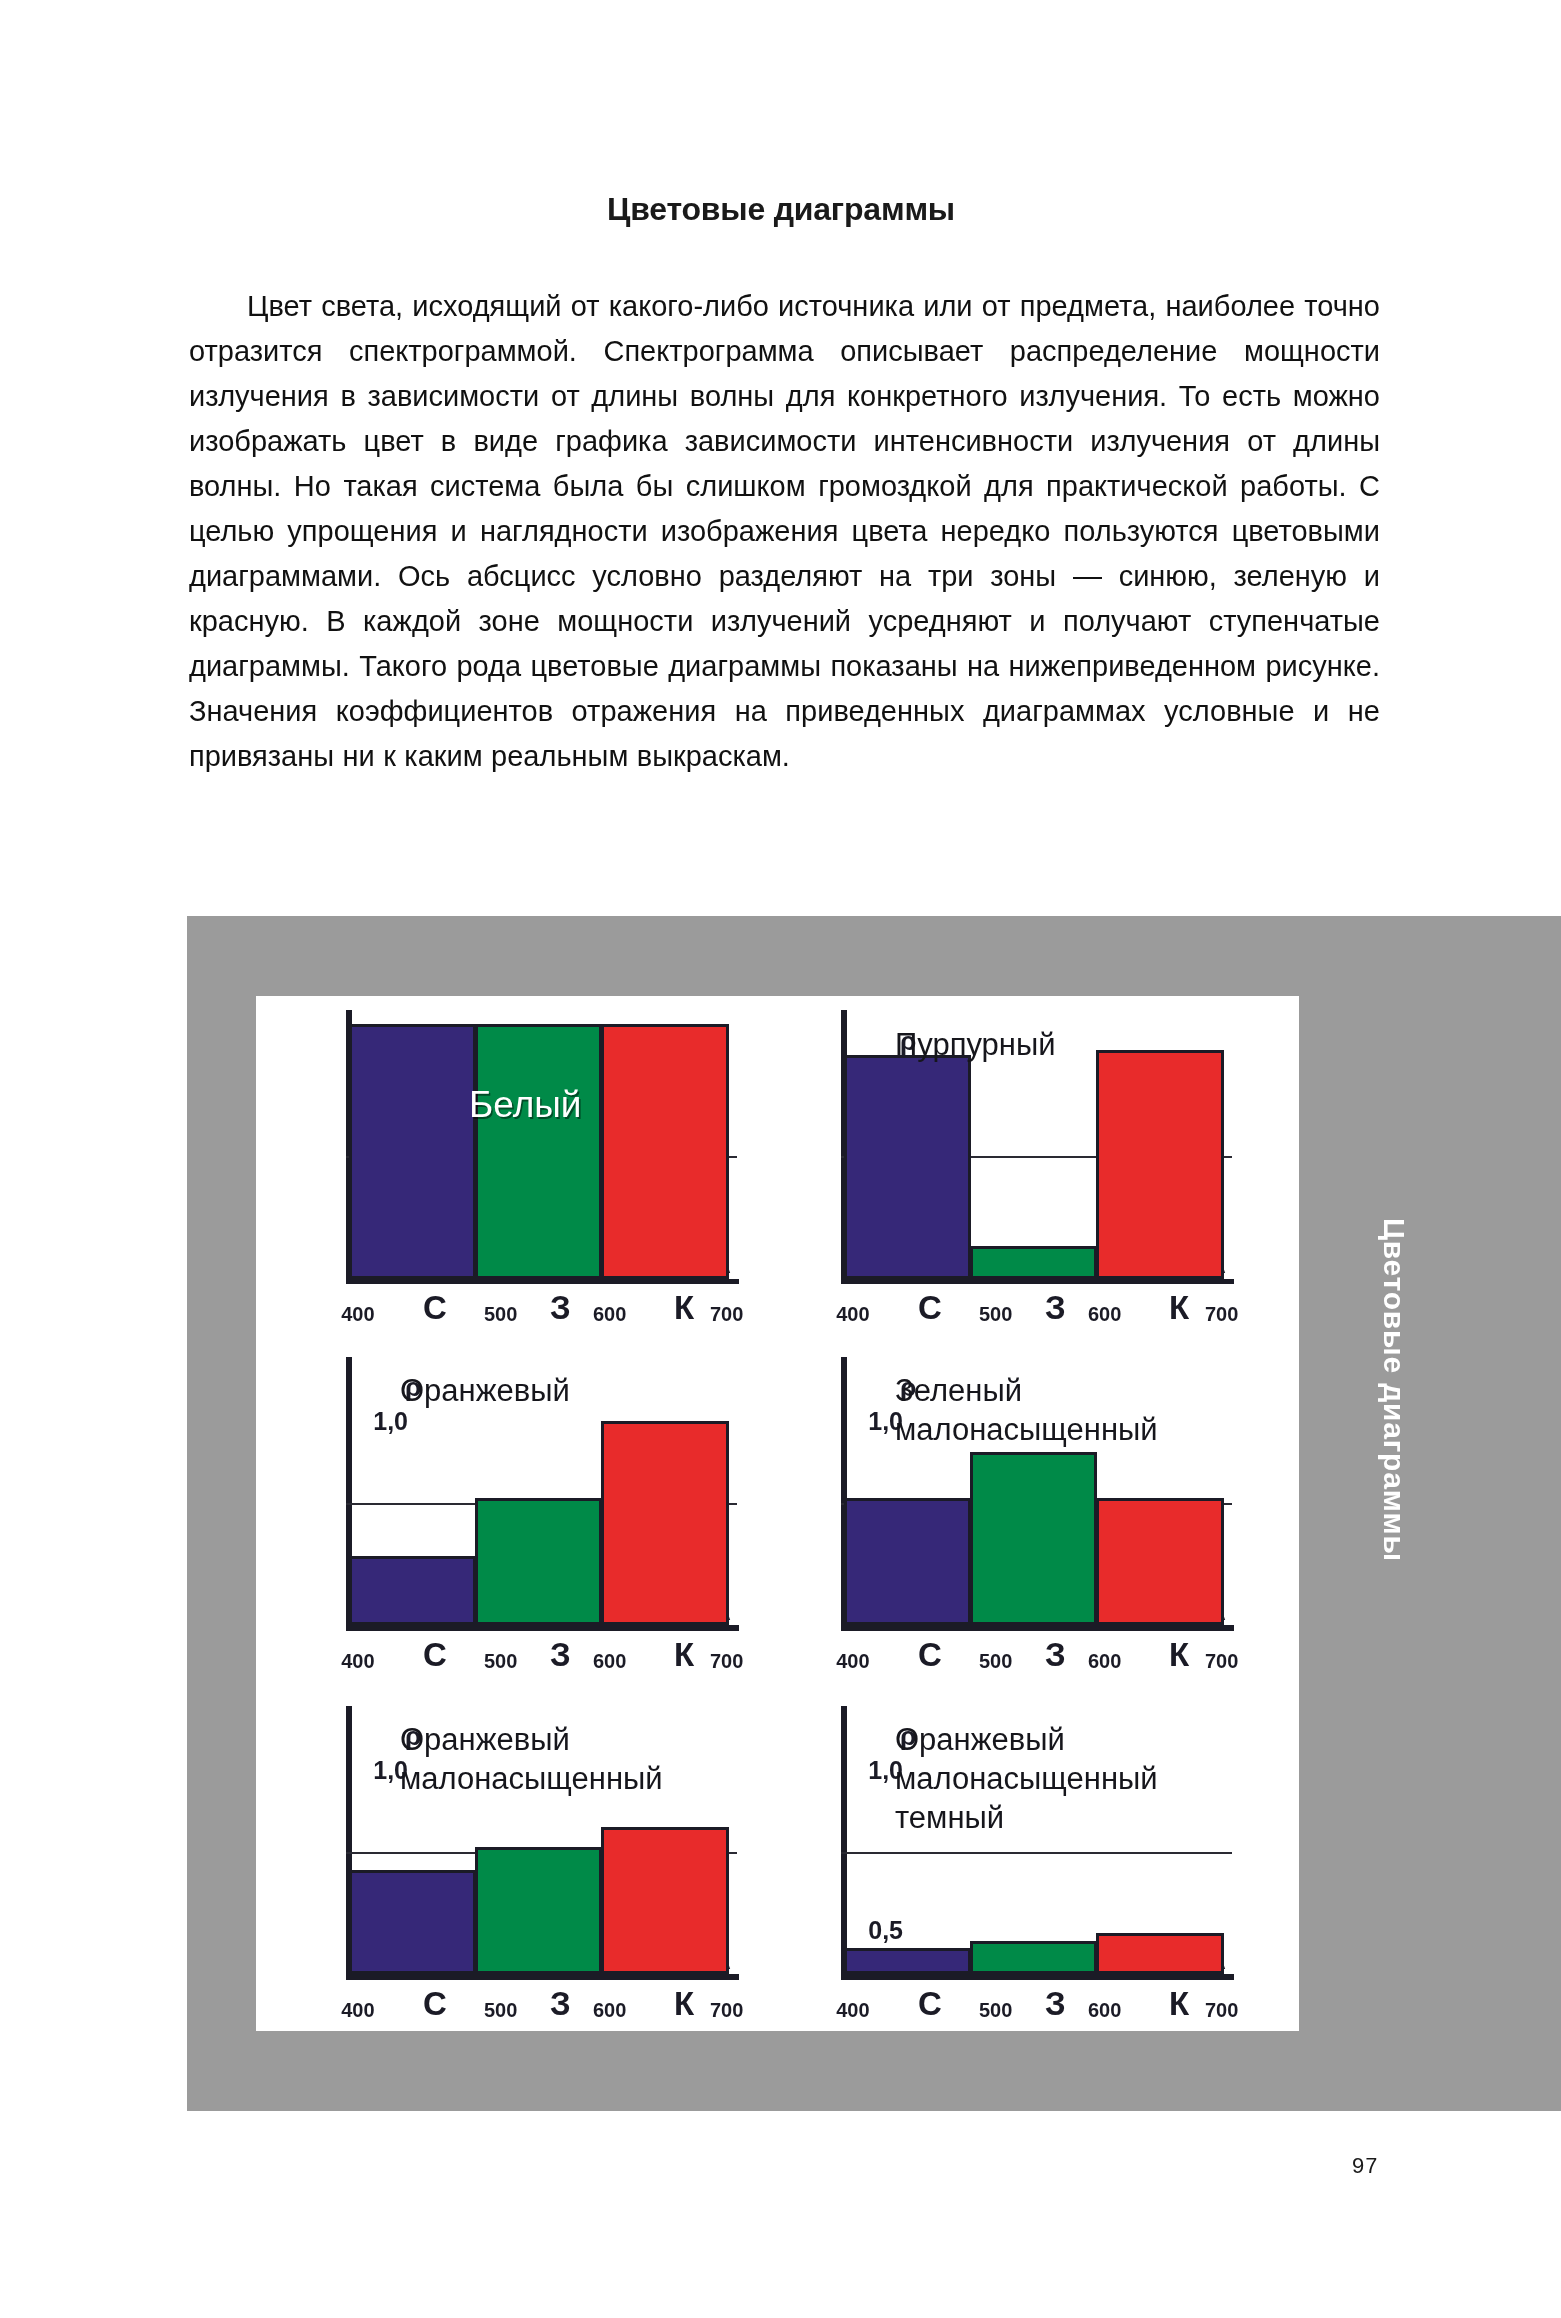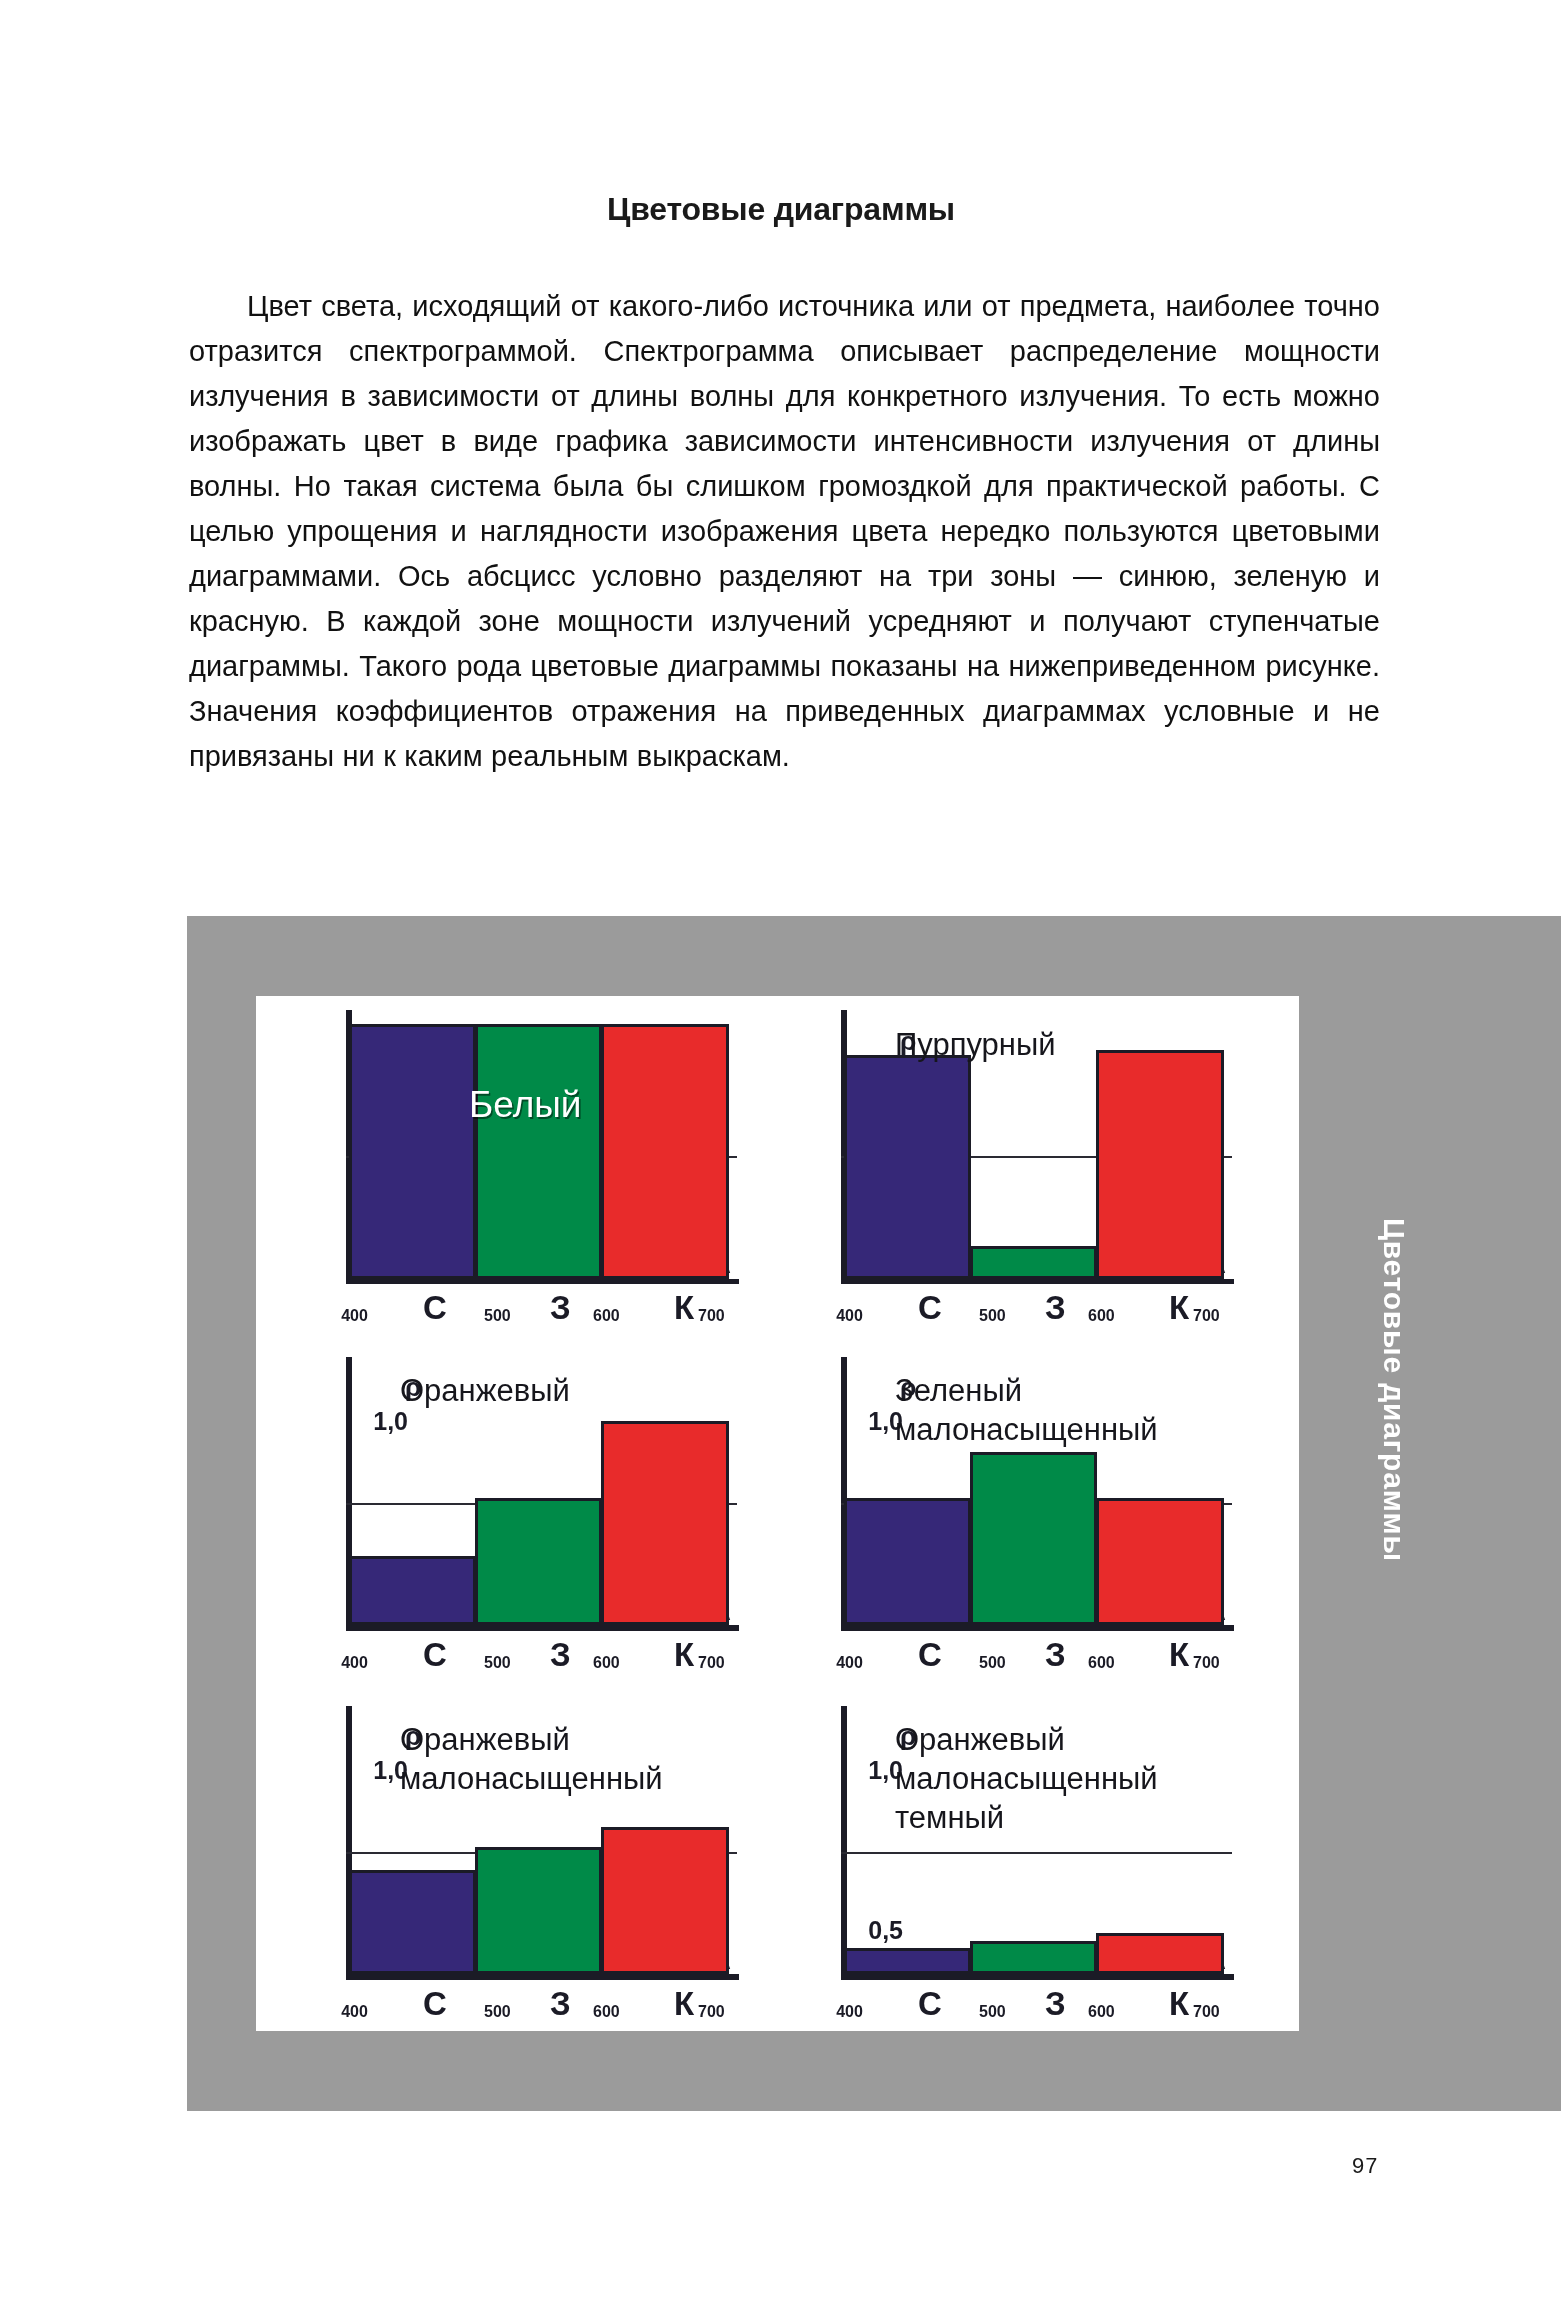--- a/index.html
+++ b/index.html
@@ -210,36 +210,36 @@
   
   .xlabels {
     position: absolute;
     left: 0;
     bottom: -40px;
     width: 394px;
     height: 37px;
   }
   .xlab {
     position: absolute;
-    font-size: 16px;
+    font-size: 20px;
     font-weight: bold;
     color: #1b1b26;
     line-height: 1;
     bottom: 0;
   }
   .xlab.zone {
     font-size: 33px;
   }
   .xlab.x400  { left: -4.8px; }
   .xlab.zC    { left: 77px; }
   .xlab.x500  { left: 138px; }
   .xlab.zZ    { left: 204px; }
   .xlab.x600  { left: 247px; }
   .xlab.zK    { left: 328px; }
-  .xlab.x700  { left: 352px; }
+  .xlab.x700  { left: 364px; }
 </style>
 </head>
 <body>
 
 <h1 id="page-title">Цветовые диаграммы</h1>
 
 <p id="body-paragraph">Цвет света, исходящий от какого-либо источника или от предмета, наиболее точно отразится спектрограммой. Спектрограмма описывает распределение мощности излучения в зависимости от длины волны для конкретного излучения. То есть можно изображать цвет в виде графика зависимости интенсивности излучения от длины волны. Но такая система была бы слишком громоздкой для практической работы. С целью упрощения и наглядности изображения цвета нередко пользуются цветовыми диаграммами. Ось абсцисс условно разделяют на три зоны — синюю, зеленую и красную. В каждой зоне мощности излучений усредняют и получают ступенчатые диаграммы. Такого рода цветовые диаграммы показаны на нижеприведенном рисунке. Значения коэффициентов отражения на приведенных диаграммах условные и не привязаны ни к каким реальным выкраскам.</p>
 
 <div id="figure-plate">
   <div id="figure-canvas">

